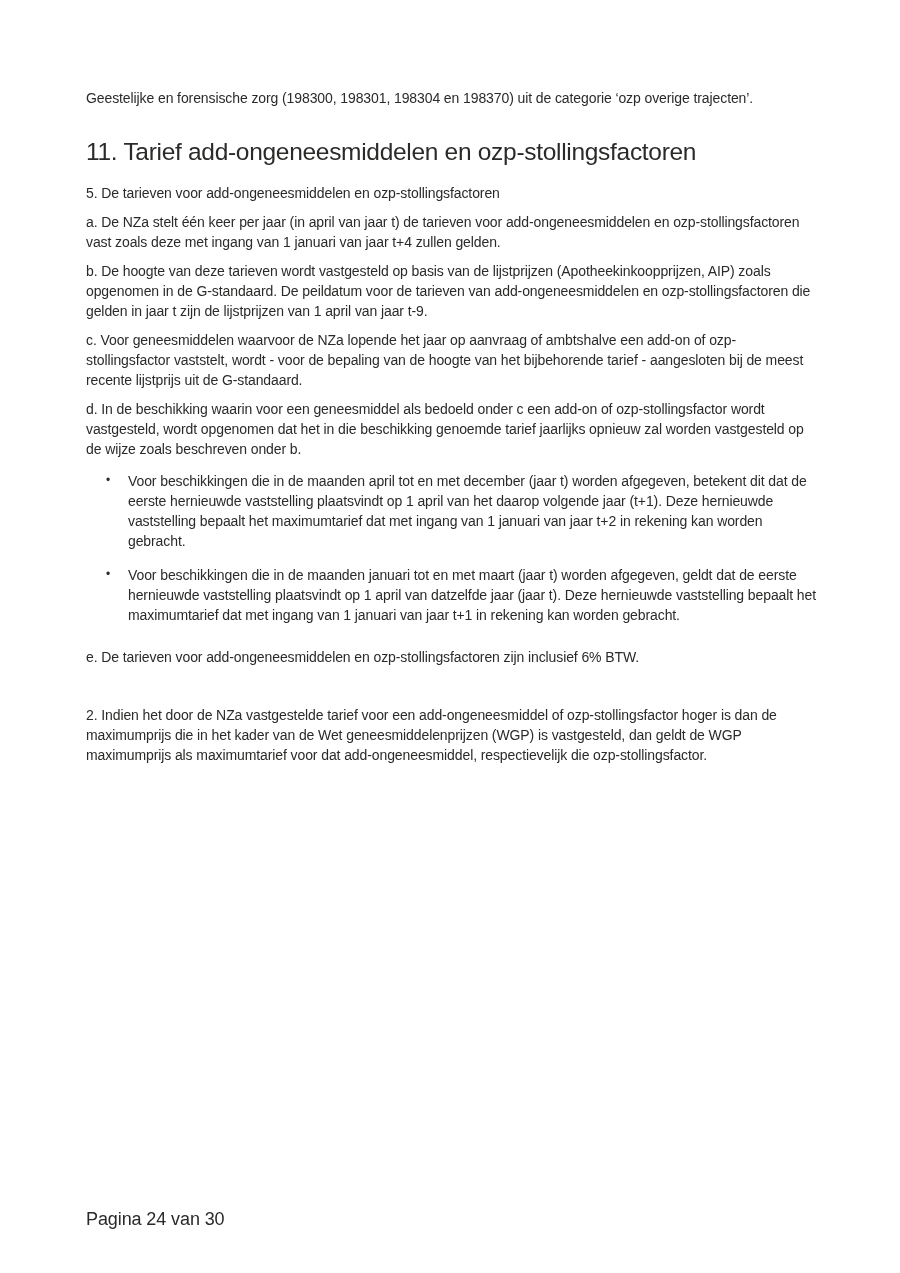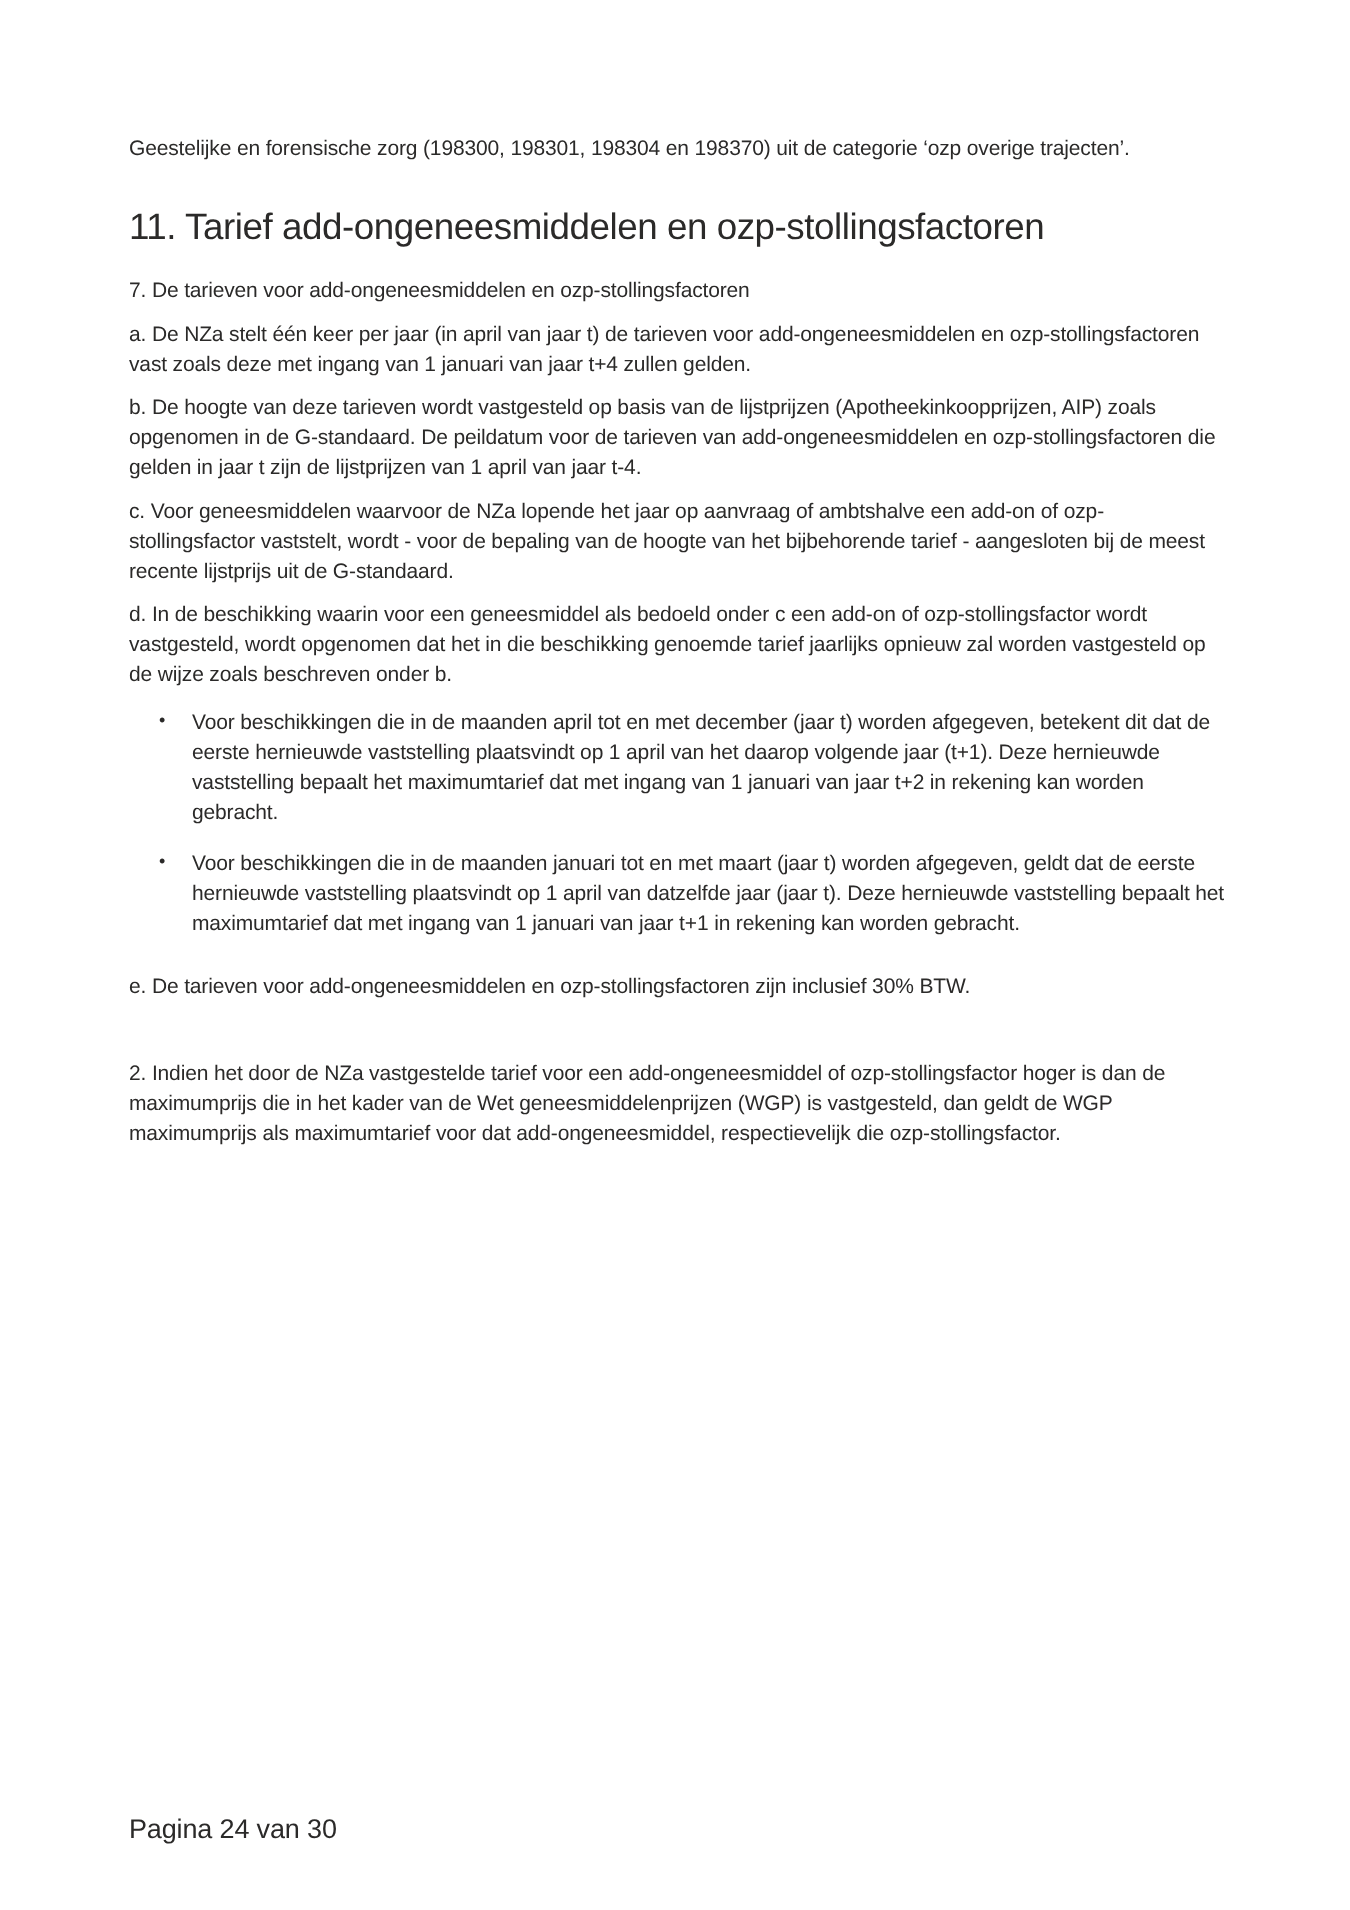--- a/index.html
+++ b/index.html
@@ -78,42 +78,42 @@
 </head>
 <body>
 
 <div class="page">
   <div class="content">
 
     <p>Geestelijke en forensische zorg (198300, 198301, 198304 en 198370) uit de categorie ‘ozp overige trajecten’.</p>
 
     <h1 class="section-heading">11. Tarief add-ongeneesmiddelen en ozp-stollingsfactoren</h1>
 
-    <p class="clause-1-title">7. De tarieven voor add-ongeneesmiddelen en ozp-stollingsfactoren</p>
+    <p class="clause-1-title">5. De tarieven voor add-ongeneesmiddelen en ozp-stollingsfactoren</p>
 
     <p>a. De NZa stelt één keer per jaar (in april van jaar t) de tarieven voor add-ongeneesmiddelen en ozp-stollingsfactoren vast zoals deze met ingang van 1 januari van jaar t+4 zullen gelden.</p>
 
-    <p>b. De hoogte van deze tarieven wordt vastgesteld op basis van de lijstprijzen (Apotheekinkoopprijzen, AIP) zoals opgenomen in de G-standaard. De peildatum voor de tarieven van add-ongeneesmiddelen en ozp-stollingsfactoren die gelden in jaar t zijn de lijstprijzen van 1 april van jaar t-4.</p>
+    <p>b. De hoogte van deze tarieven wordt vastgesteld op basis van de lijstprijzen (Apotheekinkoopprijzen, AIP) zoals opgenomen in de G-standaard. De peildatum voor de tarieven van add-ongeneesmiddelen en ozp-stollingsfactoren die gelden in jaar t zijn de lijstprijzen van 1 april van jaar t-9.</p>
 
     <p>c. Voor geneesmiddelen waarvoor de NZa lopende het jaar op aanvraag of ambtshalve een add-on of ozp-stollingsfactor vaststelt, wordt - voor de bepaling van de hoogte van het bijbehorende tarief - aangesloten bij de meest recente lijstprijs uit de G-standaard.</p>
 
     <p>d. In de beschikking waarin voor een geneesmiddel als bedoeld onder c een add-on of ozp-stollingsfactor wordt vastgesteld, wordt opgenomen dat het in die beschikking genoemde tarief jaarlijks opnieuw zal worden vastgesteld op de wijze zoals beschreven onder b.</p>
 
     <div class="bullet-list">
       <div class="bullet-item">
         <span class="bullet-marker">•</span>
         <span>Voor beschikkingen die in de maanden april tot en met december (jaar t) worden afgegeven, betekent dit dat de eerste hernieuwde vaststelling plaatsvindt op 1 april van het daarop volgende jaar (t+1). Deze hernieuwde vaststelling bepaalt het maximumtarief dat met ingang van 1 januari van jaar t+2 in rekening kan worden gebracht.</span>
       </div>
       <div class="bullet-item">
         <span class="bullet-marker">•</span>
         <span>Voor beschikkingen die in de maanden januari tot en met maart (jaar t) worden afgegeven, geldt dat de eerste hernieuwde vaststelling plaatsvindt op 1 april van datzelfde jaar (jaar t). Deze hernieuwde vaststelling bepaalt het maximumtarief dat met ingang van 1 januari van jaar t+1 in rekening kan worden gebracht.</span>
       </div>
     </div>
 
-    <p class="clause-e">e. De tarieven voor add-ongeneesmiddelen en ozp-stollingsfactoren zijn inclusief 30% BTW.</p>
+    <p class="clause-e">e. De tarieven voor add-ongeneesmiddelen en ozp-stollingsfactoren zijn inclusief 6% BTW.</p>
 
     <p class="clause-2">2. Indien het door de NZa vastgestelde tarief voor een add-ongeneesmiddel of ozp-stollingsfactor hoger is dan de maximumprijs die in het kader van de Wet geneesmiddelenprijzen (WGP) is vastgesteld, dan geldt de WGP maximumprijs als maximumtarief voor dat add-ongeneesmiddel, respectievelijk die ozp-stollingsfactor.</p>
 
   </div>
 
   <div class="footer">
     <span>Pagina 24 van 30</span>
   </div>
 </div>
 

